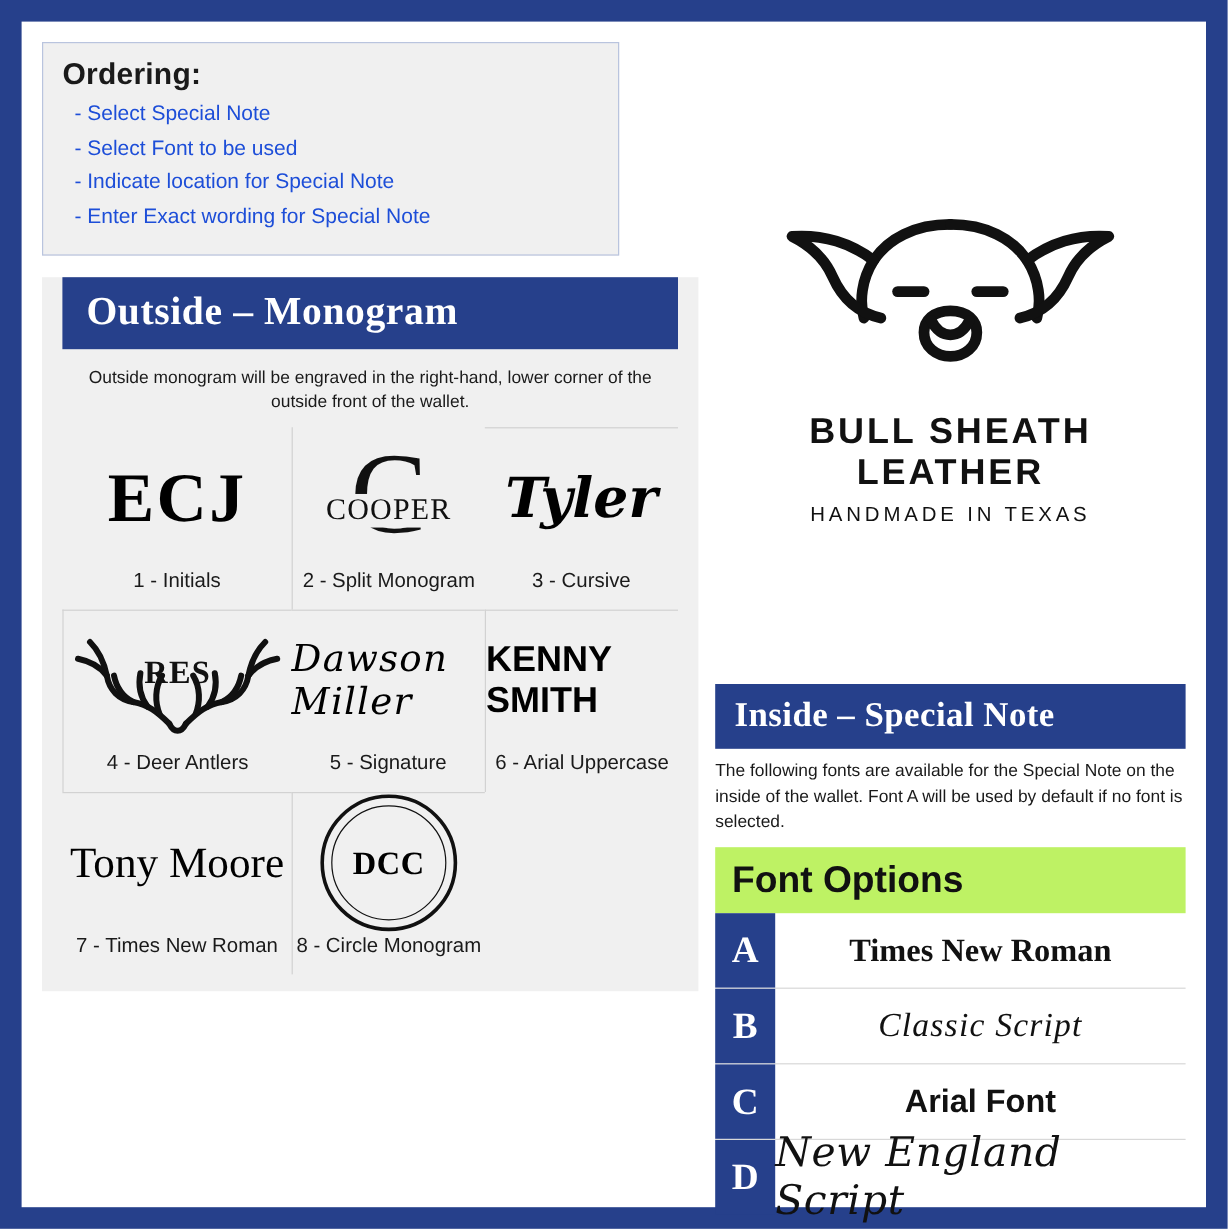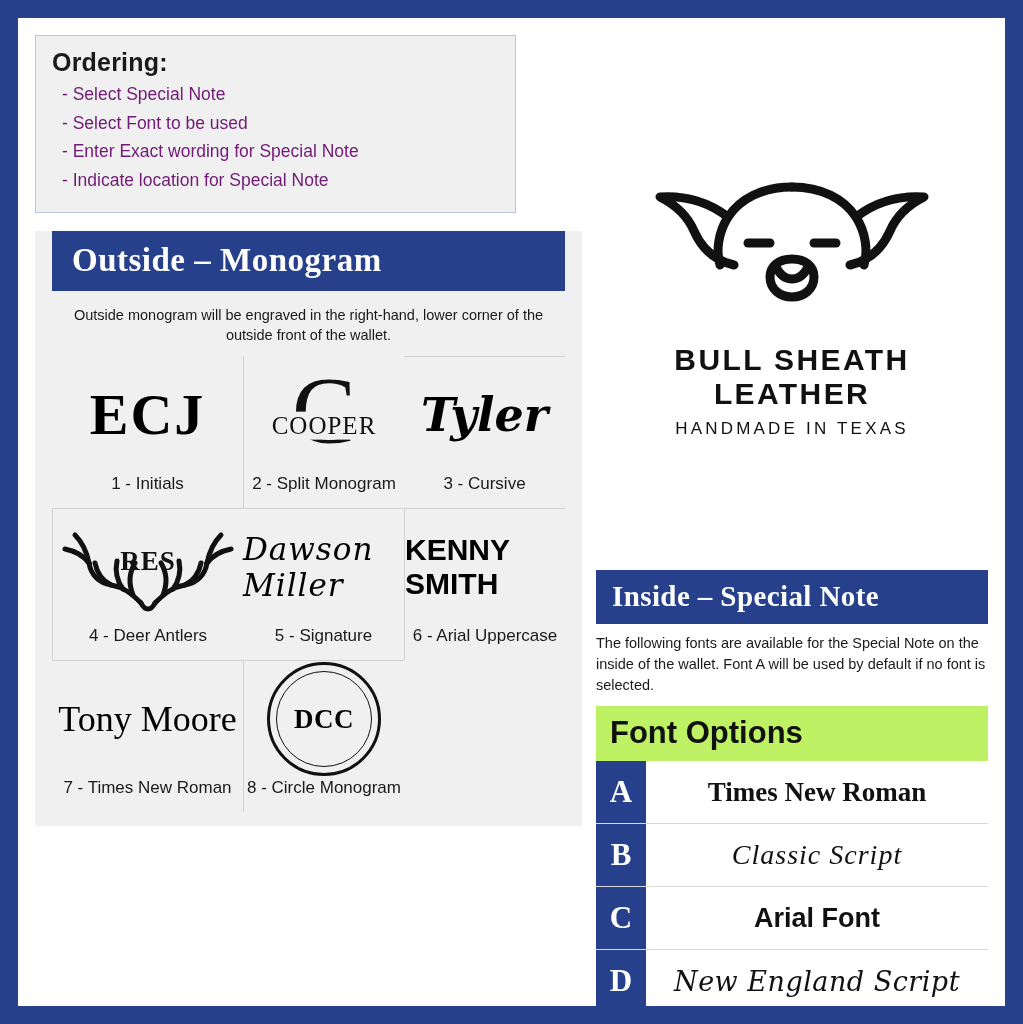--- a/index.html
+++ b/index.html
@@ -39,21 +39,21 @@
   }
   .ordering-title {
     font-size: 25px;
     font-weight: bold;
     color: #1a1a1a;
     margin: 2px 0 6px 2px;
     letter-spacing: .2px;
   }
   .ordering-item {
     font-size: 17.5px;
-    color: #701a75;
+    color: #1d4ed8;
     margin: 0 0 5px 12px;
     line-height: 1.35;
   }
 
   .panel {
     background: #f0f0f0;
     width: 547px;
     box-sizing: border-box;
     margin-top: 18px;
     padding-bottom: 14px;
@@ -311,37 +311,37 @@
     letter-spacing: 1px;
   }
   .f-arial {
     font-family: "Liberation Sans", sans-serif;
     font-weight: bold;
     font-size: 27px;
   }
   .f-newengland {
     font-family: "DejaVu Serif", serif;
     font-style: italic;
-    font-size: 27px;
+    font-size: 34px;
     letter-spacing: .5px;
   }
 </style>
 </head>
 <body>
 
 <div class="page">
 
   <div class="left-col">
 
     <div class="ordering-box">
       <div class="ordering-title">Ordering:</div>
       <div class="ordering-item">- Select Special Note</div>
       <div class="ordering-item">- Select Font to be used</div>
+      <div class="ordering-item">- Indicate location for Special Note</div>
       <div class="ordering-item">- Enter Exact wording for Special Note</div>
-      <div class="ordering-item">- Indicate location for Special Note</div>
     </div>
 
     <div class="panel">
       <div class="band">Outside – Monogram</div>
       <div class="panel-note">Outside monogram will be engraved in the right-hand, lower corner of the outside front of the wallet.</div>
 
       <div class="grid">
 
         <div class="cell">
           <div class="sample">

